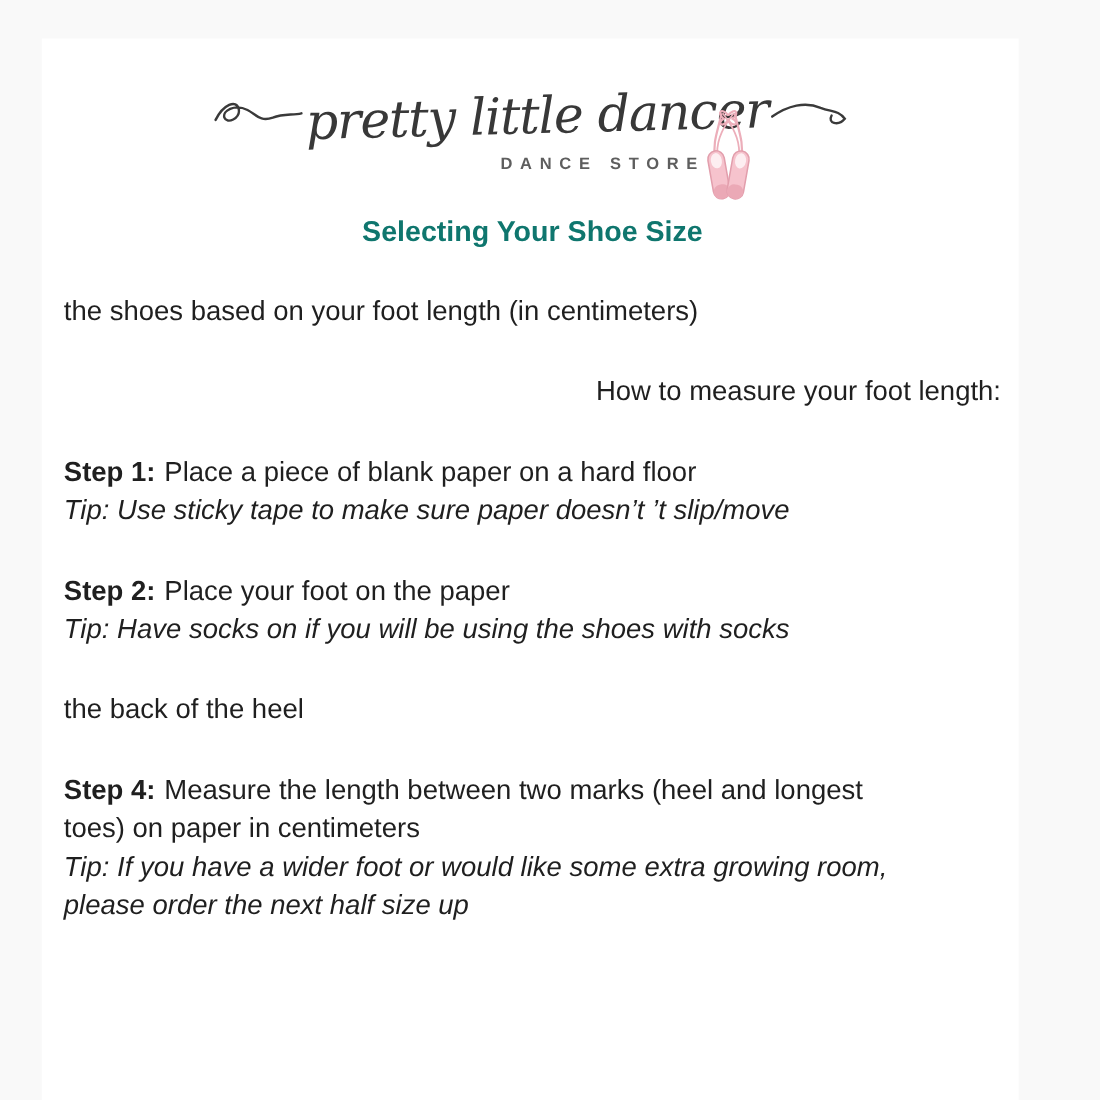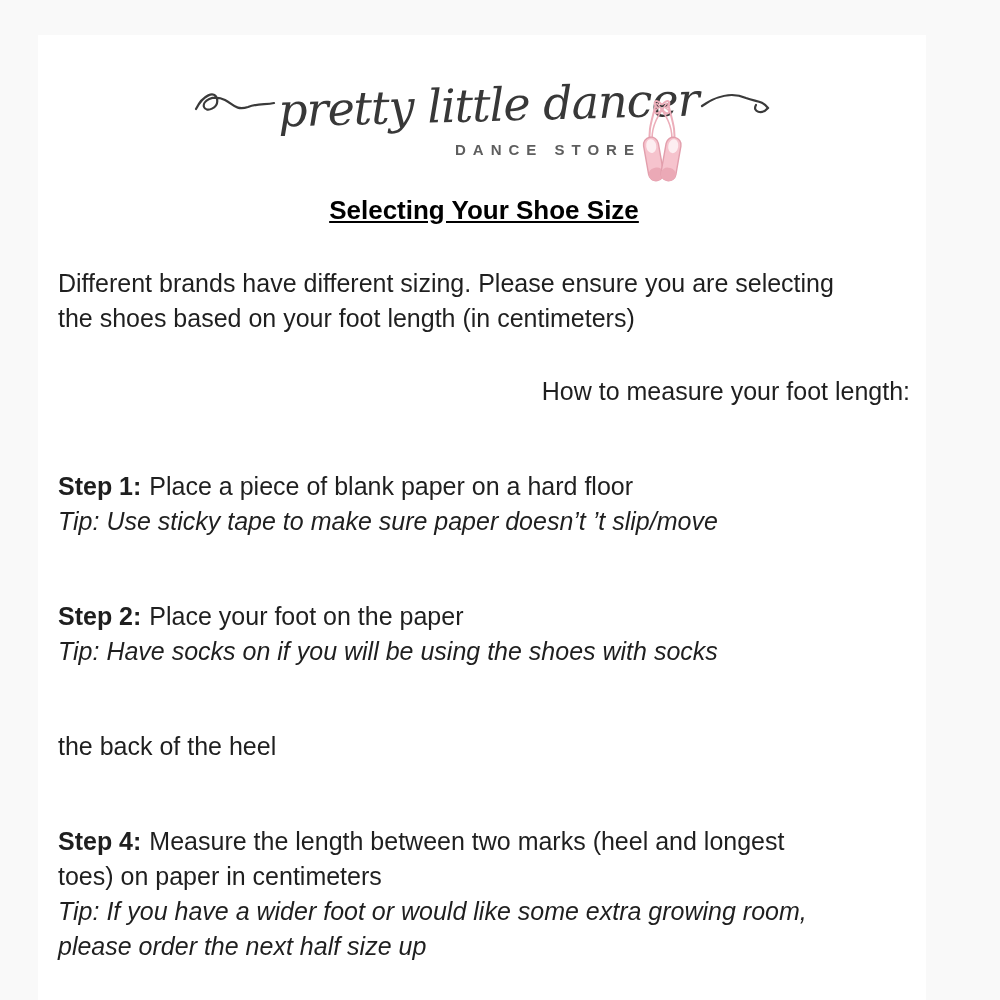--- a/index.html
+++ b/index.html
@@ -66,30 +66,29 @@
     line-height: 35px;
     white-space: nowrap;
     margin: 0;
   }
   .doc-title {
     margin-top: 8px;
     text-align: center;
     font-weight: bold;
     font-size: 26px;
     line-height: 35px;
-    color: #000000;
-    text-decoration: underline;
+    color: #0f766e;
   }
   .intro { margin-top: 38px; }
   .section-heading {
     margin-top: 38px;
     text-align: right;
     line-height: 35px;
   }
-  .step { margin-top: 60px; }
+  .step { margin-top: 38px; }
   .step-label { font-weight: bold; margin-right: 8px; }
   .tip { font-style: italic; }
 </style>
 </head>
 <body>
 
 <div class="paper">
 
   <div class="logo">
     <div class="logo-script-row">
@@ -123,21 +122,20 @@
 
       <path d="M36,10 C30,2 25,8 32,13 C25,17 31,22 36,14 C41,22 47,17 40,13 C47,8 42,2 36,10" fill="none" stroke="#ecaeba" stroke-width="2"></path>
     </svg>
   </div>
 
   <div class="content">
 
     <div class="doc-title">Selecting Your Shoe Size</div>
 
     <div class="intro">
-      <p class="line">Different brands have different sizing. Please ensure you are selecting</p>
       <p class="line">the shoes based on your foot length (in centimeters)</p>
     </div>
 
     <p class="section-heading">How to measure your foot length:</p>
 
     <div class="step">
       <p class="line"><strong class="step-label">Step 1:</strong><span>Place a piece of blank paper on a hard floor</span></p>
       <p class="line tip">Tip: Use sticky tape to make sure paper doesn’t ’t slip/move</p>
     </div>
 

